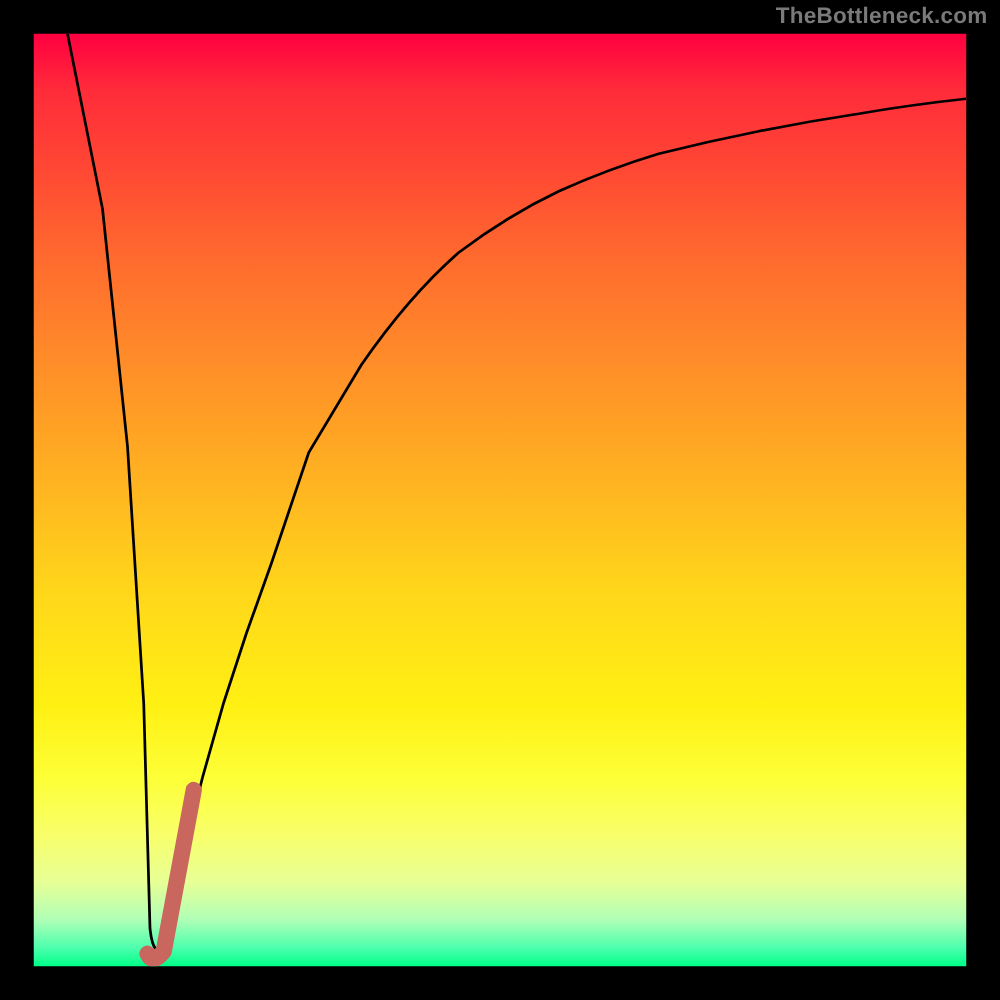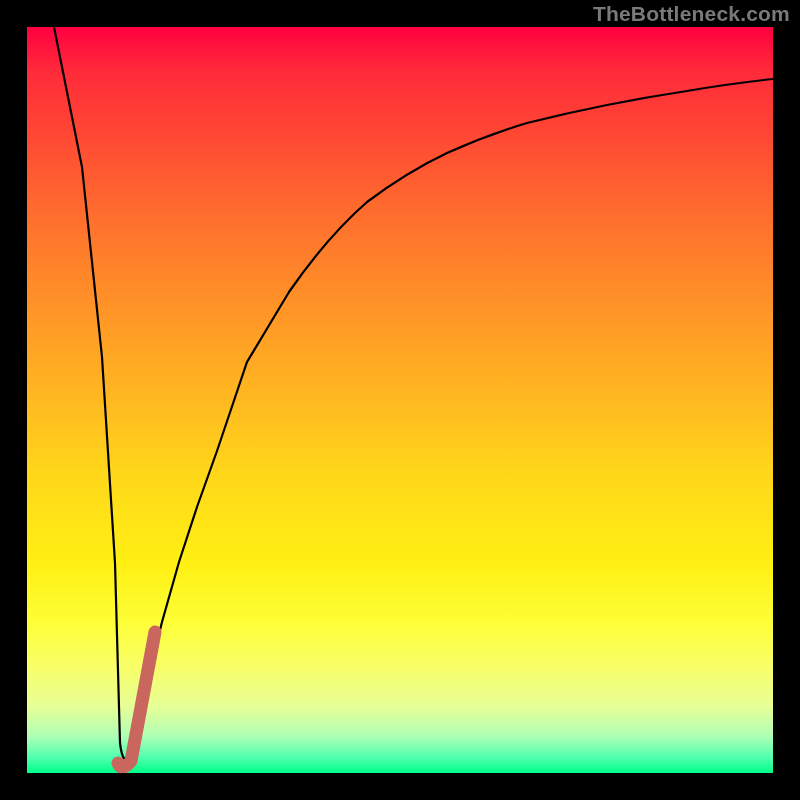--- a/index.html
+++ b/index.html
@@ -46,21 +46,21 @@
   svg.curve {
     position: absolute;
     top: 0;
     left: 0;
   }
   .watermark {
     position: absolute;
     top: 2px;
     right: 10px;
     color: #7a7a7a;
-    font-size: 21px;
+    font-size: 18px;
     font-weight: 600;
     letter-spacing: 0.2px;
     user-select: none;
   }
 </style>
 </head>
 <body>
 
 <div class="frame">
   <div class="plot">

